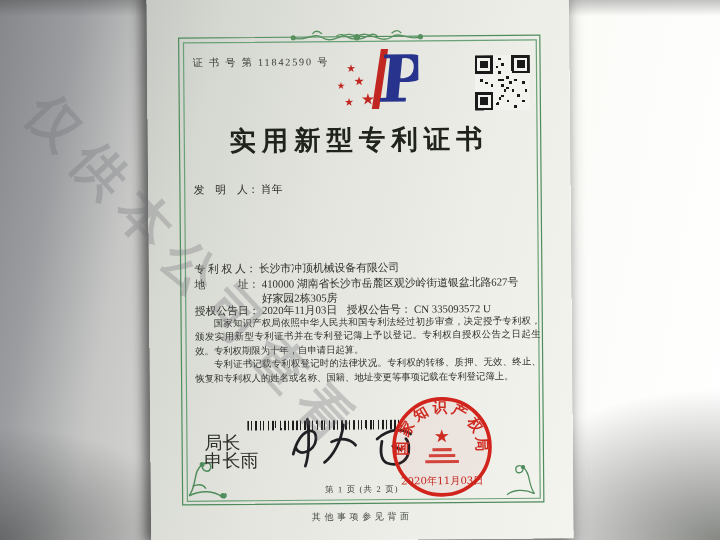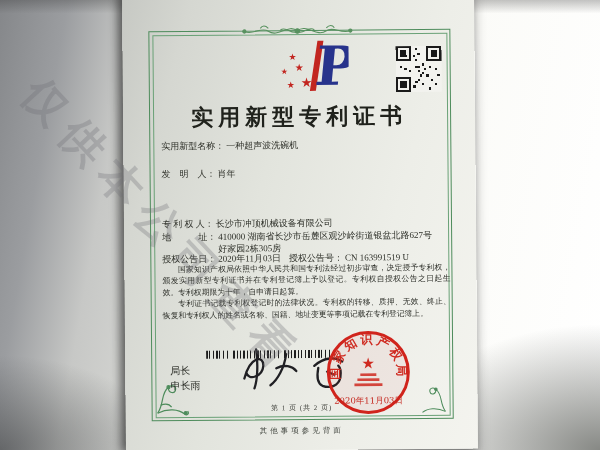--- a/index.html
+++ b/index.html
@@ -24,21 +24,21 @@
   .lbl{white-space:pre;}
   .val{margin-left:2px;white-space:pre-wrap;}
   .addr .val{width:214px;}
   .pair2{margin-left:8px;display:flex;}
   .paras{position:absolute;left:38px;top:271px;width:288px;font-size:7.8px;
     line-height:11.4px;text-align:justify;color:#2f312b;}
   .paras p{margin:0;text-indent:2em;}
   .barcode{position:absolute;left:81px;top:358px;width:127px;height:8px;
     background:repeating-linear-gradient(90deg,#1d1d1d 0 1.5px,transparent 1.5px 3px,
       #1d1d1d 3px 3.8px,transparent 3.8px 6.6px,#1d1d1d 6.6px 8px,transparent 8px 10.2px);}
-  .director{position:absolute;left:45px;top:370px;font-size:10px;line-height:15px;color:#2c2e28;}
+  .director{position:absolute;left:45px;top:370px;font-size:15px;line-height:15px;color:#2c2e28;}
   .sig{position:absolute;left:105px;top:352px;}
   .seal{position:absolute;left:200px;top:338px;}
   .page{position:absolute;left:26px;top:411px;width:300px;text-align:center;
     font-size:7px;letter-spacing:1px;color:#3a3c36;}
   .note{position:absolute;left:26px;top:434px;width:300px;text-align:center;
     font-size:7.5px;letter-spacing:3px;color:#474b44;}
   .wm{position:absolute;left:52px;top:66px;font-size:44px;letter-spacing:11px;
     color:rgba(108,110,116,.30);transform:rotate(47deg);transform-origin:0 0;
     white-space:nowrap;z-index:5;font-weight:bold;}
   .logo{position:absolute;left:154px;top:46px;}
@@ -81,20 +81,21 @@
       </g>
     </svg>
     <svg class="corner br" width="34" height="34" viewBox="0 0 40 40">
       <g stroke="#4e8c5c" fill="none" stroke-width="1.2">
         <path d="M5 36 C12 26 8 16 16 10 C20 7 24 9 23 13 C22 17 16 16 16 11"></path>
         <path d="M5 36 C15 31 26 32 32 37"></path>
         <circle cx="16" cy="10" r="1.5" fill="#4e8c5c"></circle>
       </g>
     </svg>
 
+    <div class="certno">证 书 号 第 11842590 号</div>
 
     <svg class="logo" width="72" height="56" viewBox="0 0 72 56">
       <g fill="#c22620" font-family="DejaVu Sans, sans-serif">
         <text x="12" y="22" font-size="9">★</text>
         <text x="4" y="36" font-size="8">★</text>
         <text x="18" y="33" font-size="10">★</text>
         <text x="10" y="50" font-size="9">★</text>
         <text x="24" y="49" font-size="13">★</text>
       </g>
       <polygon points="41,3 47,3 39,53 33,53" fill="#c22620"></polygon>
@@ -139,42 +140,38 @@
           <rect x="15" y="19" width="1" height="1"></rect>
           <rect x="19" y="13" width="1" height="1"></rect>
         <rect x="13" y="10" width="1" height="1"></rect>
           <rect x="11" y="13" width="1" height="1"></rect>
           <rect x="9" y="16" width="1" height="1"></rect>
       </g>
     </svg>
 
     <div class="title">实用新型专利证书</div>
 
-    <div class="row" style="top:148px">
-      <span class="lbl">实用新型名称：</span>
-      <span class="val">一种超声波洗碗机</span>
-    </div>
-    <div class="row" style="top:176px">
+    <div class="row" style="top:160px">
       <span class="lbl">发　明　人：</span>
       <span class="val">肖年</span>
     </div>
     <div class="row" style="top:226px">
       <span class="lbl">专 利 权 人：</span>
       <span class="val">长沙市冲顶机械设备有限公司</span>
     </div>
     <div class="row addr" style="top:239px">
       <span class="lbl">地　　　址：</span>
       <span class="val">410000 湖南省长沙市岳麓区观沙岭街道银盆北路627号好家园2栋305房</span>
     </div>
     <div class="row" style="top:261px">
       <span class="lbl">授权公告日：</span>
       <span class="val">2020年11月03日</span>
       <span class="pair2">
         <span class="lbl">授权公告号：</span>
-        <span class="val">CN 163991519 U</span>
+        <span class="val">CN 335093572 U</span>
       </span>
     </div>
 
     <div class="paras">
       <p>国家知识产权局依照中华人民共和国专利法经过初步审查，决定授予专利权，颁发实用新型专利证书并在专利登记簿上予以登记。专利权自授权公告之日起生效。专利权期限为十年，自申请日起算。</p>
       <p>专利证书记载专利权登记时的法律状况。专利权的转移、质押、无效、终止、恢复和专利权人的姓名或名称、国籍、地址变更等事项记载在专利登记簿上。</p>
     </div>
 
     <div class="barcode"></div>
 

